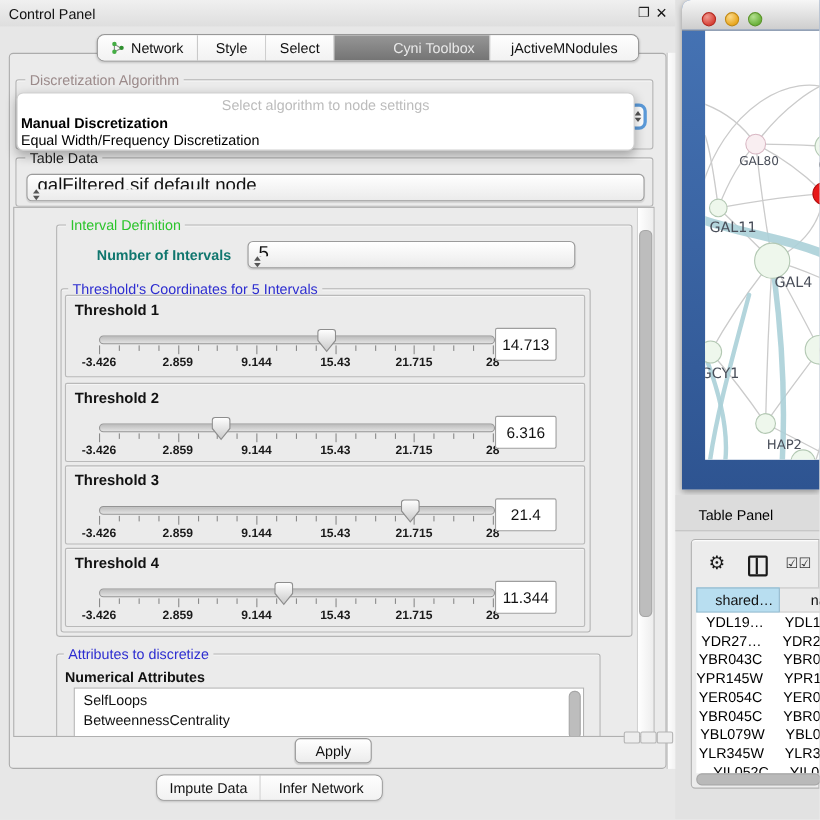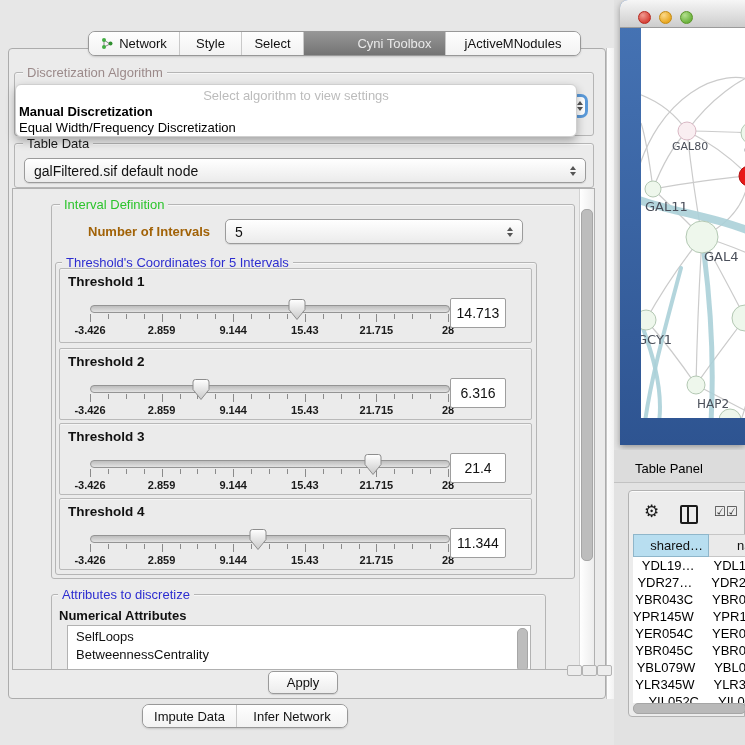--- a/index.html
+++ b/index.html
@@ -4,22 +4,22 @@
 <style>
   html,body{margin:0;padding:0;}
   body{width:745px;height:745px;position:relative;overflow:hidden;
        font-family:"Liberation Sans","DejaVu Sans",sans-serif;background:#e7e7e7;
        -webkit-font-smoothing:antialiased;}
   .abs{position:absolute;}
   .groupbox{border:1px solid #b5b5b5;border-radius:3px;box-shadow:inset 0 1px 0 #f7f7f7;}
   .grouplabel{position:absolute;top:-8px;left:8px;background:#ebebeb;padding:0 4px;
               font-size:13px;white-space:nowrap;}
   .combo{background:linear-gradient(#ffffff,#ebebeb);border:1px solid #9b9b9b;border-radius:5px;
-         display:flex;align-items:center;font-size:14px;color:#111;
-         box-shadow:0 1px 1px rgba(0,0,0,.10);}
+         display:flex;font-size:17px;color:#111;
+         box-shadow:0 1px 1px rgba(0,0,0,.10);flex-direction:column;}
   .combo .txt{flex:1;padding-left:9px;white-space:nowrap;overflow:hidden;}
   .spin{width:16px;display:flex;flex-direction:column;align-items:center;gap:2px;margin-right:4px;}
   .spin .up{width:0;height:0;border-left:3.5px solid transparent;border-right:3.5px solid transparent;
             border-bottom:4.5px solid #555;}
   .spin .dn{width:0;height:0;border-left:3.5px solid transparent;border-right:3.5px solid transparent;
             border-top:4.5px solid #555;}
   .tabstrip{display:flex;border:1px solid #989898;border-radius:7px;overflow:hidden;
             background:#fcfcfc;box-shadow:0 1px 2px rgba(0,0,0,.15);}
   .tabseg{display:flex;align-items:center;justify-content:center;font-size:13px;color:#111;
           border-right:1px solid #c9c9c9;gap:5px;background:linear-gradient(#fefefe,#f2f2f2);}
@@ -42,20 +42,25 @@
   .trow .c1{width:76px;text-align:right;padding-right:10px;box-sizing:border-box;}
   .trow .c2{padding-left:9px;white-space:nowrap;}
   .light{position:absolute;top:11px;width:13px;height:13px;border-radius:50%;}
   svg text{font-family:"DejaVu Sans","Liberation Sans",sans-serif;}
 </style>
 </head>
 <body>
 
 <div class="abs" style="left:0;top:0;width:614px;height:745px;background:#e7e7e7;">
 
+  <div class="abs" style="left:0;top:0;width:614px;height:24px;background:linear-gradient(#f0f0f0,#dedede);">
+    <span class="abs" style="left:8px;top:5px;font-size:13px;color:#111;">Control Panel</span>
+    <span class="abs" style="left:580px;top:4px;font-size:12px;color:#222;">❐</span>
+    <span class="abs" style="left:596px;top:4px;font-size:13px;font-weight:bold;color:#111;">✕</span>
+  </div>
 
   <div class="abs" style="left:8px;top:48px;width:598px;height:651px;background:#ebebeb;
               border:1px solid #acacac;border-radius:4px;box-sizing:border-box;"></div>
 
   <div class="abs" style="left:606px;top:48px;width:13px;height:651px;border-left:1px solid #c6c6c6;
               background:linear-gradient(90deg,#fdfdfd,#e9e9e9);"></div>
 
   <div id="topTabs" class="abs tabstrip" style="left:88px;top:31px;height:23px;">
       <div class="tabseg" style="width: 90px;">
         <svg width="13" height="13" viewBox="0 0 13 13">
@@ -89,21 +94,21 @@
   <div class="abs" style="left:571px;top:94px;width:17px;height:24px;border:3px solid #5b9ad9;border-radius:7px;
               background:#fff;box-sizing:border-box;display:flex;align-items:center;justify-content:center;">
     <span class="spin" style="margin:0;">
       <span class="up"></span>
         <span class="dn"></span>
       </span>
   </div>
 
   <div class="abs" style="left:15px;top:84px;width:562px;height:53px;background:#fff;border:1px solid #cfcfcf;
               border-radius:6px;box-shadow:0 4px 10px rgba(0,0,0,.30);box-sizing:border-box;z-index:5;">
-    <div style="text-align:center;font-size:13px;color:#bcbcbc;padding-top:3px;height:16px;">Select algorithm to view settings</div>
+    <div style="text-align:center;font-size:13px;color:#bcbcbc;padding-top:3px;height:16px;">Select algorithm to node settings</div>
     <div id="popupItems">
         <div style="font-size: 13px; color: rgb(0, 0, 0); padding-left: 3px; height: 16px; line-height: 16px; font-weight: bold;">Manual Discretization</div>
         <div style="font-size: 13px; color: rgb(0, 0, 0); padding-left: 3px; height: 16px; line-height: 16px;">Equal Width/Frequency Discretization</div>
       </div>
   </div>
 
   <div class="abs groupbox" style="left:14px;top:143px;width:578px;height:43px;">
     <span class="grouplabel" style="color:#1a1a1a;">Table Data</span>
   </div>
   <div class="abs combo" style="left:24px;top:158px;width:560px;height:23px;">
@@ -114,21 +119,21 @@
       </span>
   </div>
 
   <div class="abs" style="left:12px;top:188px;width:581px;height:480px;border:1px solid #b0b0b0;
               background:#ebebeb;overflow:hidden;box-sizing:content-box;">
 
     <div class="abs groupbox" style="left:38px;top:15px;width:522px;height:373px;">
       <span class="grouplabel" style="color:#2cc42c;">Interval Definition</span>
     </div>
 
-    <span class="abs" style="left:75px;top:35px;font-size:13px;font-weight:bold;color:#a16207;">Number of Intervals</span>
+    <span class="abs" style="left:75px;top:35px;font-size:13px;font-weight:bold;color:#0f766e;">Number of Intervals</span>
     <div class="abs combo" style="left:212px;top:30px;width:296px;height:23px;">
       <span class="txt">5</span>
       <span class="spin">
         <span class="up"></span>
           <span class="dn"></span>
         </span>
     </div>
 
     <div class="abs groupbox" style="left:42px;top:73px;width:480px;height:311px;">
       <span class="grouplabel" style="left:6px;color:#2d2dd0;">Threshold's Coordinates for 5 Intervals</span>

